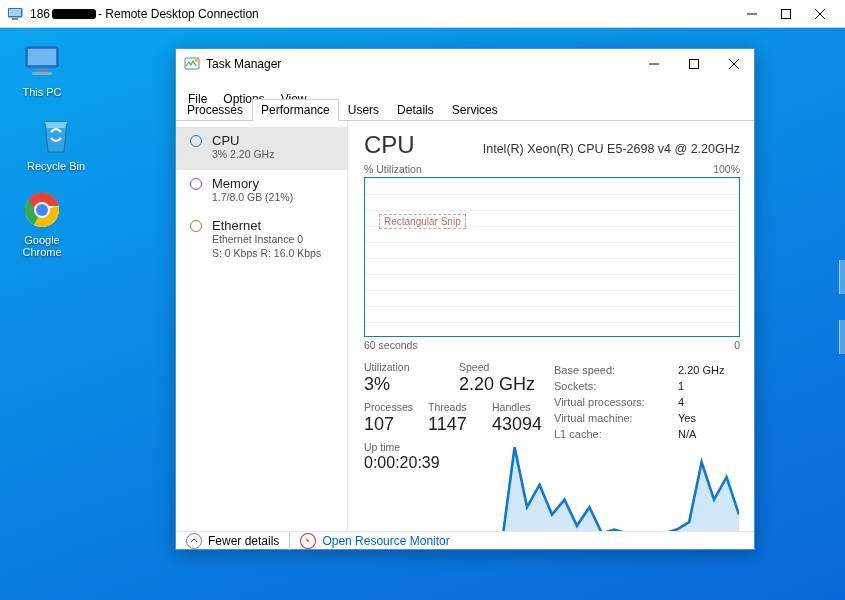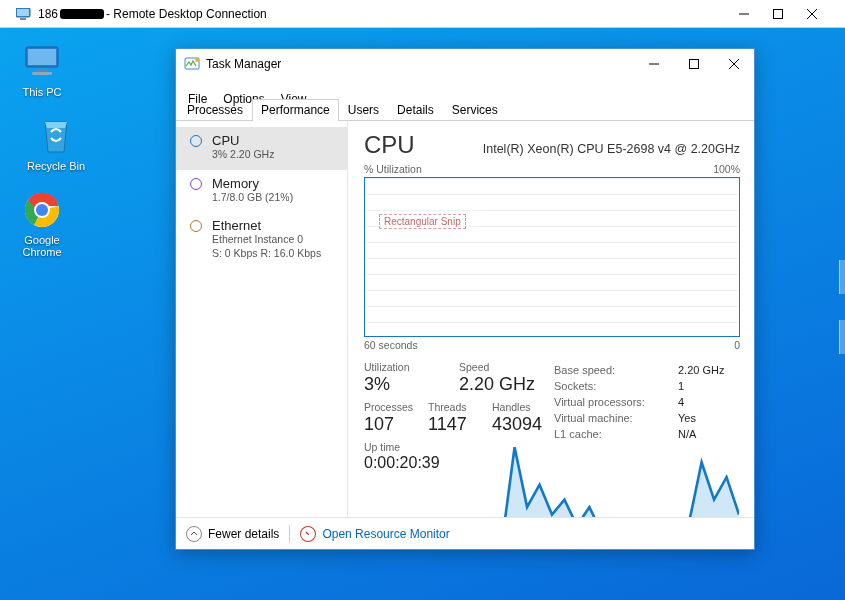--- a/index.html
+++ b/index.html
@@ -1,17 +1,17 @@
 <!DOCTYPE html>
 <html><head>
 <meta charset="utf-8">
 <style>
 * { margin: 0; padding: 0; box-sizing: border-box; font-family: "Segoe UI", Arial, sans-serif; }
 html, body { width: 845px; height: 600px; overflow: hidden; }
-.rdp-bar { height: 28px; background: #fff; border-bottom: 1px solid #ccc; display: flex; align-items: center; padding: 0 16px; font-size: 12px; }
+.rdp-bar { height: 28px; background: #fff; border-bottom: 1px solid #ccc; display: flex; align-items: center; padding: 0 8px; font-size: 12px; }
 .rdp-icon { width: 16px; height: 12px; margin-right: 6px; position: relative; }
 .rdp-icon svg { display: block; }
 .rdp-redact { width: 44px; height: 10px; background: #000; display: inline-block; vertical-align: middle; margin: 0 2px; border-radius: 3px; }
 .rdp-spacer { flex: 1; }
 .rdp-btn { width: 34px; height: 28px; display: flex; align-items: center; justify-content: center; }
 
 .desktop { position: relative; width: 845px; height: 572px; background: linear-gradient(160deg, #0aa3ef 0%, #0a8ae6 40%, #0968d7 100%); }
 .desk-icon { position: absolute; width: 72px; text-align: center; color: #fff; font-size: 11px; text-shadow: 0 1px 2px rgba(0,0,0,.6); }
 .desk-icon .icon-box { width: 40px; height: 40px; margin: 0 auto 4px; display: flex; align-items: center; justify-content: center; }
 
@@ -52,21 +52,21 @@
 .stat-row { display: flex; }
 .stat-cell { flex: 1; }
 .stat-label { color: #666; font-size: 10.5px; }
 .stat-val { font-size: 18px; color: #222; margin-top: 1px; }
 .stat-block { margin-bottom: 6px; }
 .stats-right { flex: 1; font-size: 11px; padding-top: 2px; }
 .stats-right .row { display: flex; line-height: 1.45; }
 .stats-right .k { flex: 1; color: #666; }
 .stats-right .v { width: 62px; color: #222; }
 
-.tm-footer { height: 32px; border-top: 1px solid #e5e5e5; display: flex; align-items: center; padding: 0 10px; font-size: 12px; }
+.tm-footer { height: 18px; border-top: 1px solid #e5e5e5; display: flex; align-items: center; padding: 0 10px; font-size: 12px; }
 .fw-circle { width: 16px; height: 16px; border: 1px solid #888; border-radius: 50%; display: flex; align-items: center; justify-content: center; margin-right: 6px; }
 .orm-circle { width: 16px; height: 16px; border: 1.2px solid #c0392b; border-radius: 50%; display: flex; align-items: center; justify-content: center; margin-right: 6px; transform: rotate(-45deg); }
 .orm-link { color: #0067c0; }
 .divider { width: 1px; height: 18px; background: #d0d0d0; margin: 0 10px; }
 
 .accent-edge { position: absolute; right: 0; width: 6px; height: 34px; background: rgba(255,255,255,.3); border-left: 1px solid rgba(255,255,255,.5); }
 </style>
 </head>
 <body>
 

